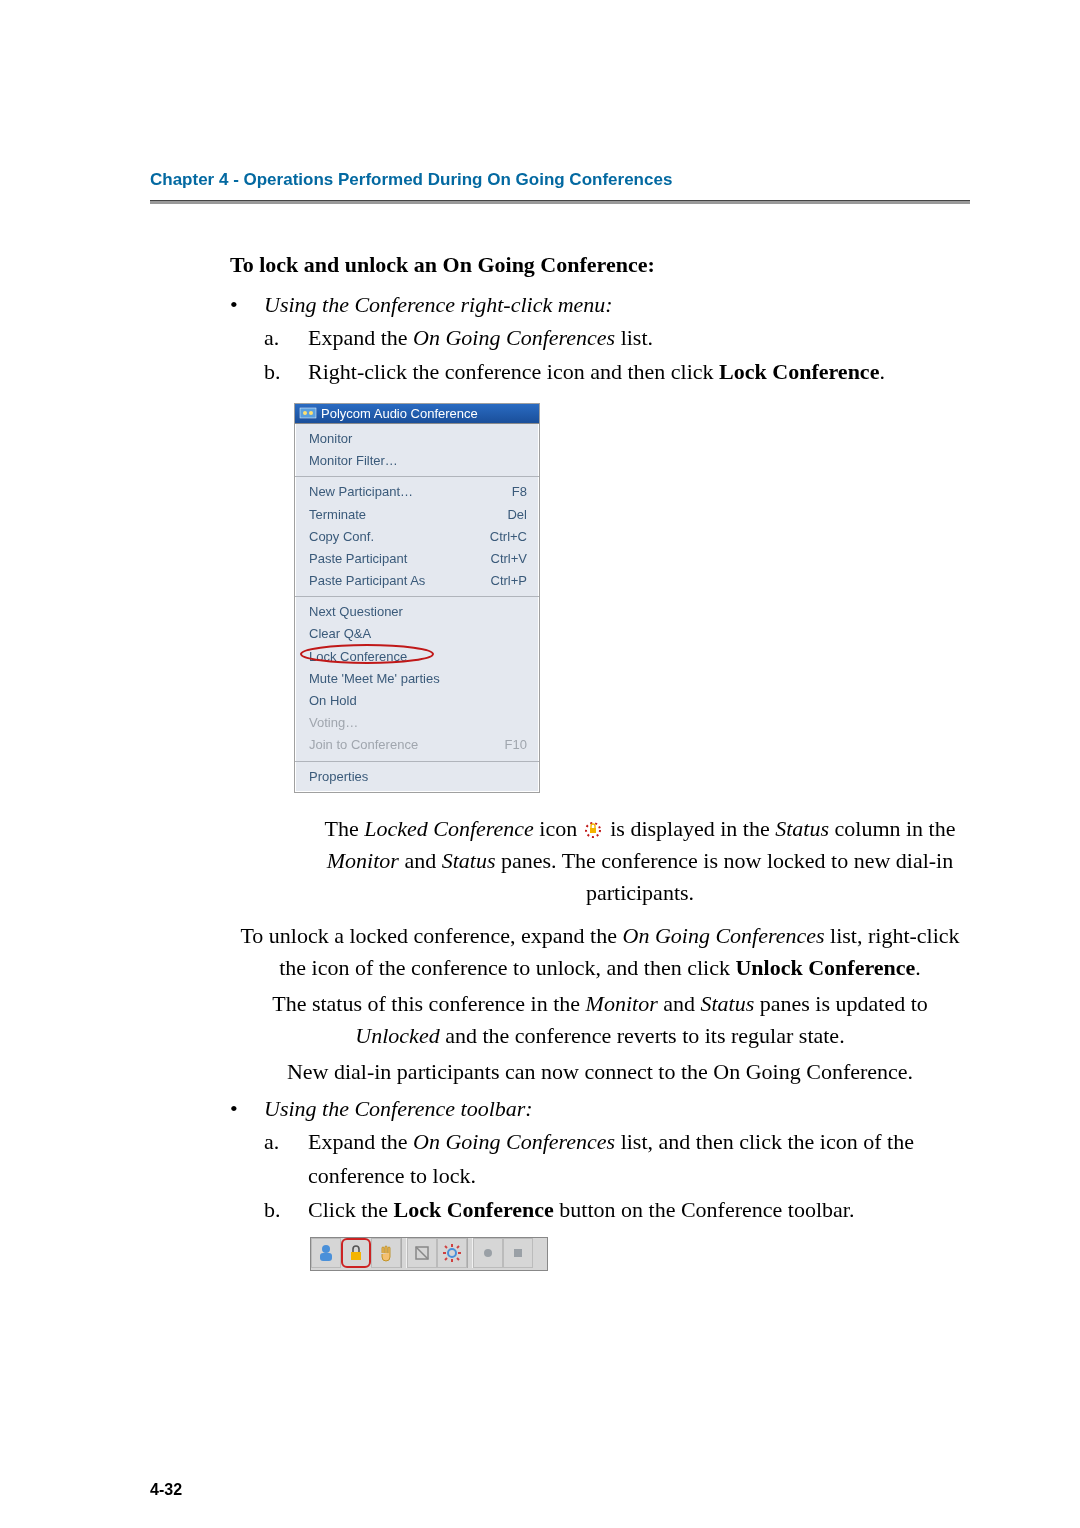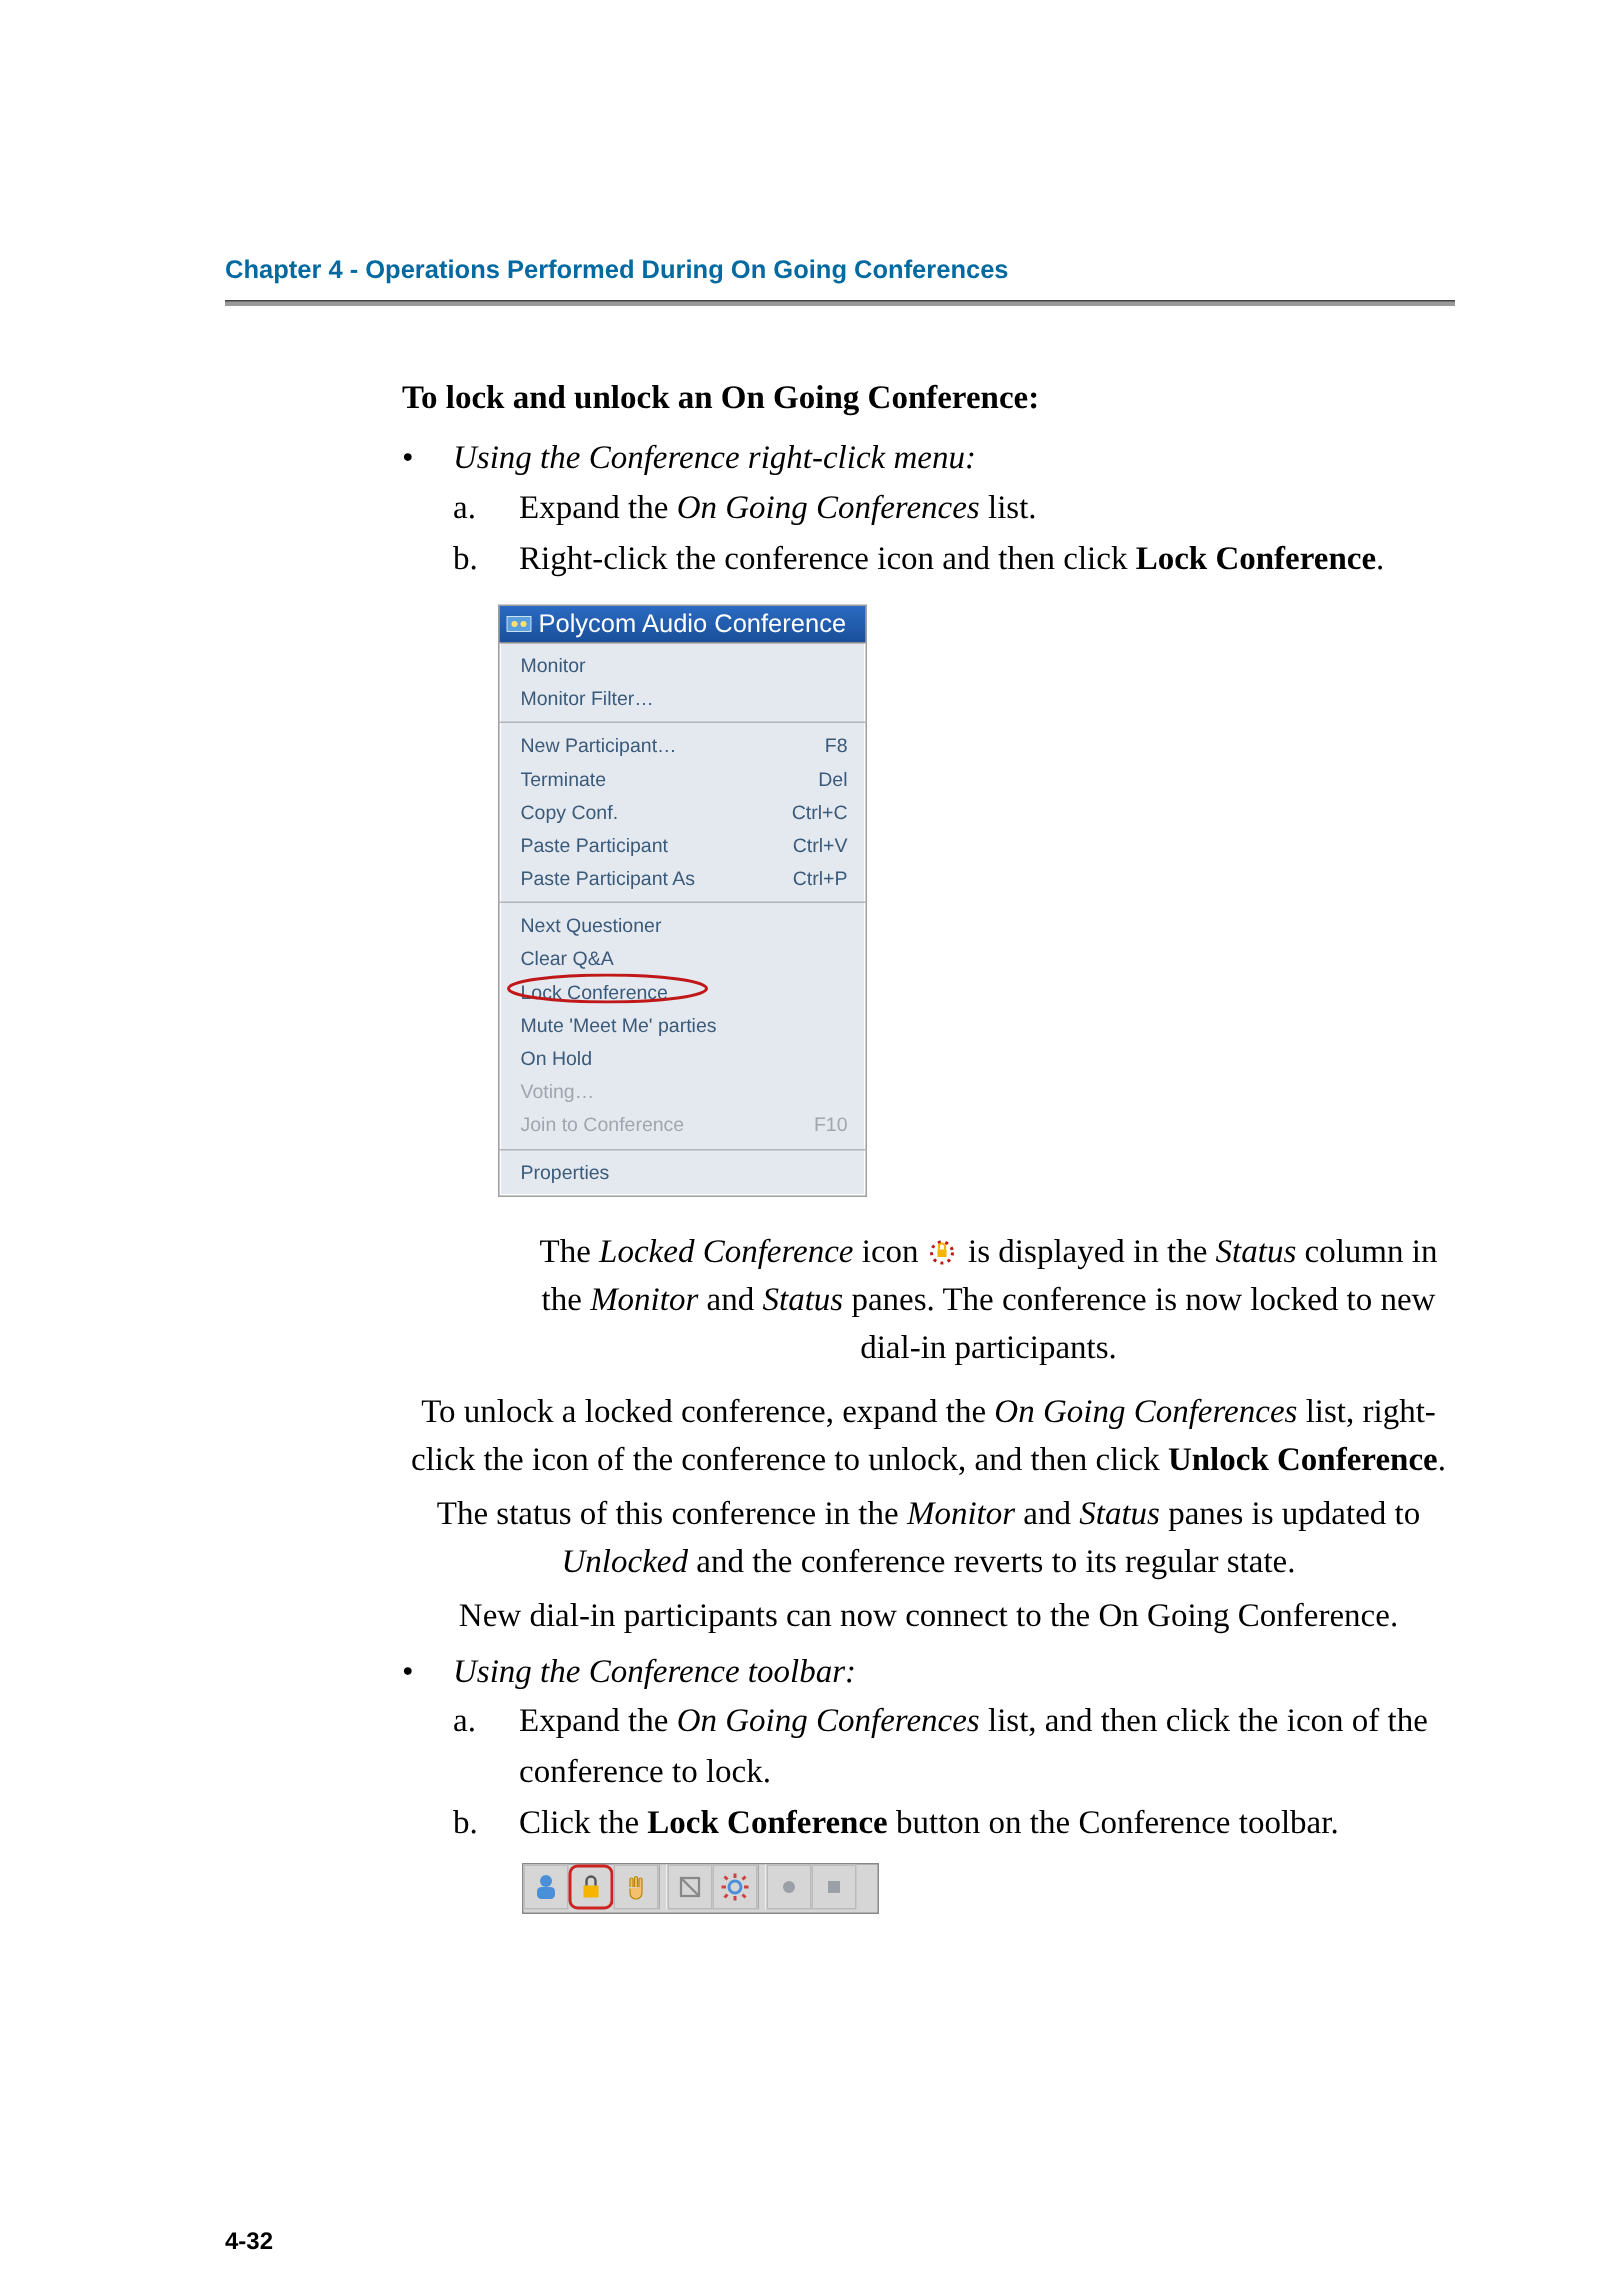--- a/index.html
+++ b/index.html
@@ -22,21 +22,21 @@
     color: #0369a1;
   }
   .chapter-rule {
     margin-top: 10px;
     margin-bottom: 48px;
     height: 3px;
     background: #999;
     border-top: 1px solid #444;
   }
   .body-col {
-    margin-left: 118px;
+    margin-left: 80px;
   }
   .heading {
     font-family: "Times New Roman", Times, serif;
     font-weight: bold;
     font-size: 22px;
     margin-bottom: 12px;
   }
   .bullet-line {
     display: flex;
     font-size: 22px;
@@ -68,21 +68,21 @@
     font-size: 13px;
     color: #3a5a7a;
     border: 1px solid #a0a0a0;
     background: #e4e8ef;
     box-shadow: 0 0 0 1px #fff inset;
   }
   .menu-title {
     background: linear-gradient(#2a6bc2, #1a4f9a);
     color: #fff;
     padding: 2px 4px;
-    font-size: 17px;
+    font-size: 13px;
     font-weight: normal;
     display: flex;
     align-items: center;
     border-bottom: 1px solid #8a8a8a;
   }
   .menu-title-icon {
     width: 18px;
     height: 14px;
     margin-right: 4px;
   }

